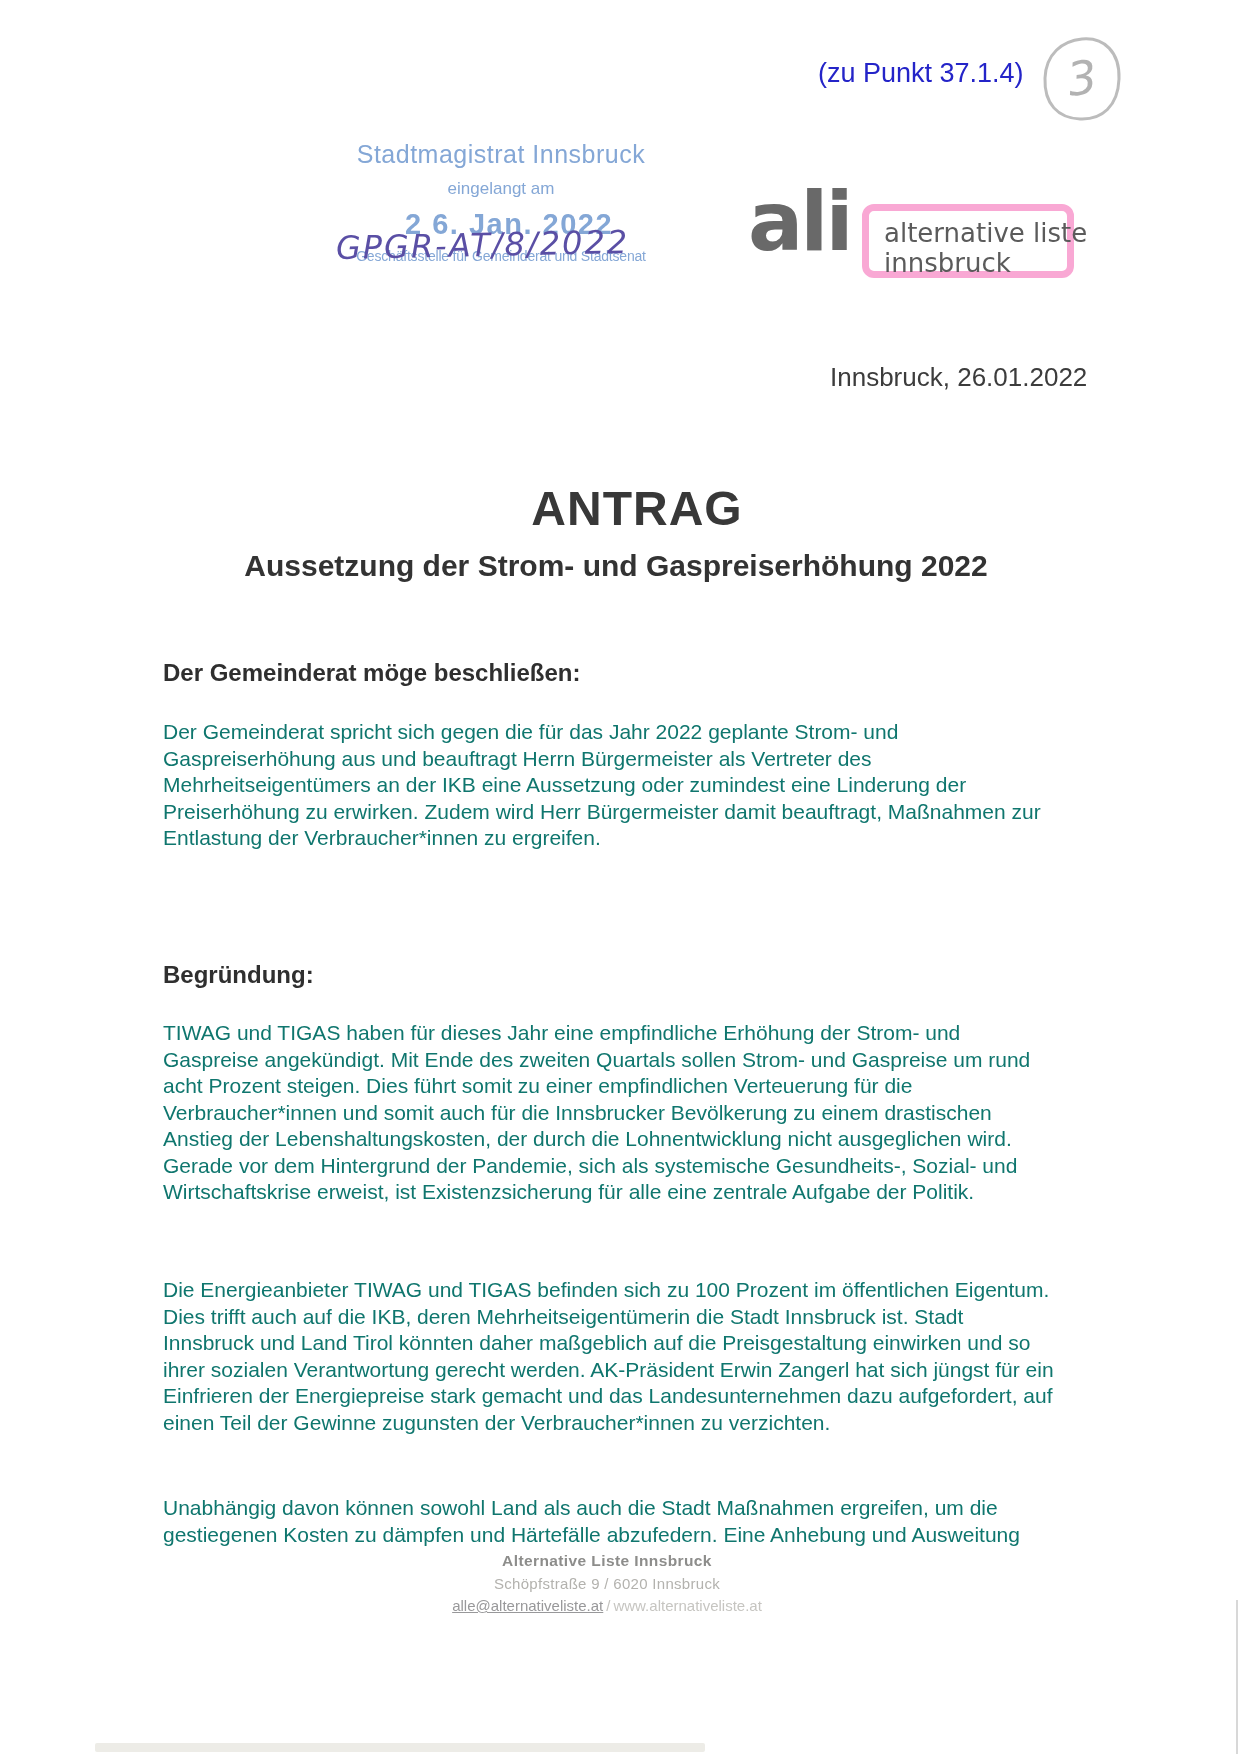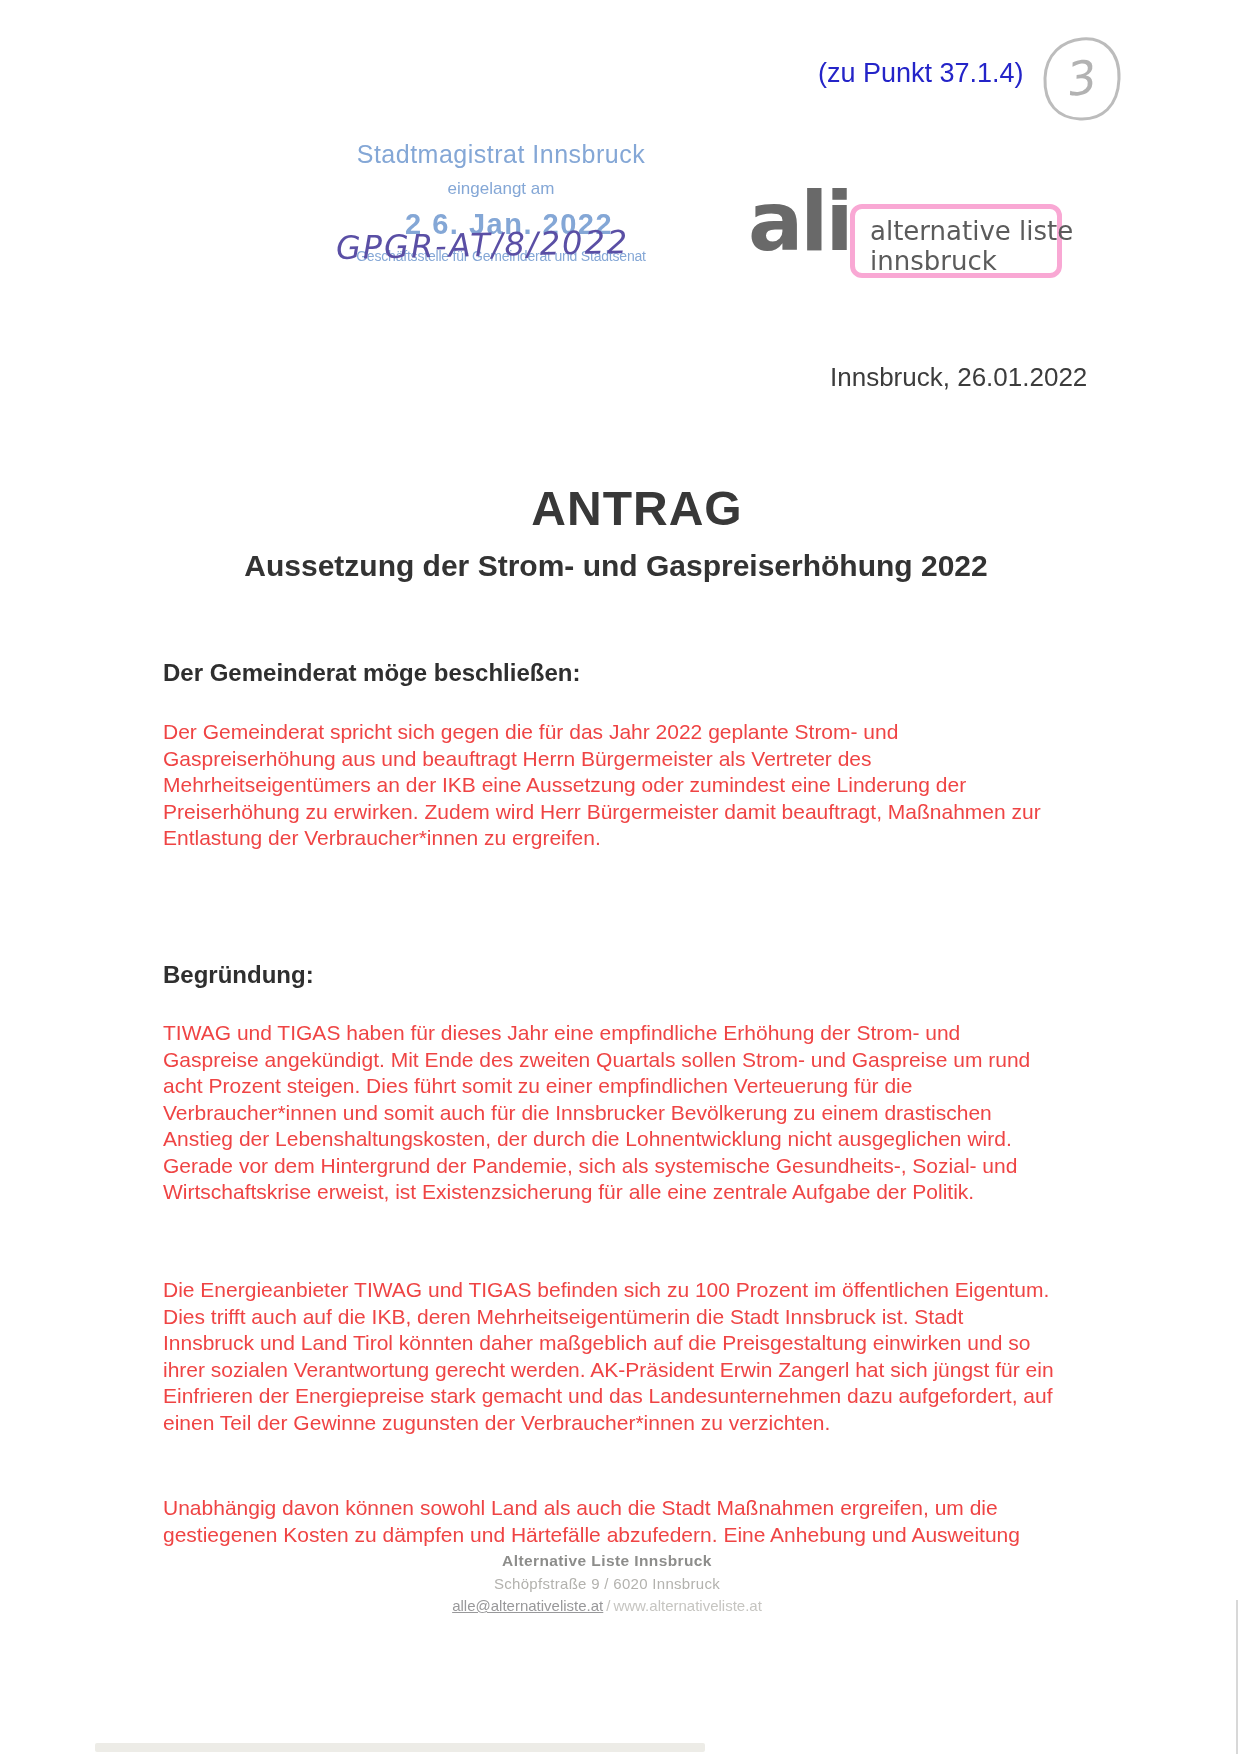--- a/index.html
+++ b/index.html
@@ -59,23 +59,23 @@
   .logo-abbr {
     font-family: "DejaVu Sans", sans-serif;
     font-weight: bold;
     font-size: 82px;
     line-height: 92px;
     letter-spacing: -3px;
     color: #696969;
   }
   .logo-box {
     position: absolute;
-    left: 102px; top: 28px;
+    left: 114px; top: 28px;
     width: 212px; height: 74px;
-    border: 5px solid #f9a8d4;
+    border: 7px solid #f9a8d4;
     border-radius: 12px;
     padding: 7px 0 0 15px;
     background: transparent;
   }
   .logo-box div {
     font-family: "DejaVu Sans", sans-serif;
     font-size: 26px;
     line-height: 30px;
     color: #5b5b5b;
     white-space: nowrap;
@@ -110,21 +110,21 @@
     font-size: 30px;
     font-weight: bold;
     color: #333333;
     text-indent: 18px;
   }
 
   .body-block {
     position: absolute;
     left: 163px;
     width: 893px;
-    color: #ef4444;
+    color: #0f766e;
   }
   .section-heading {
     font-size: 24px;
     font-weight: bold;
     color: #2f2f2f;
   }
   .paragraph {
     font-size: 21px;
     line-height: 26.5px;
     text-align: left;

